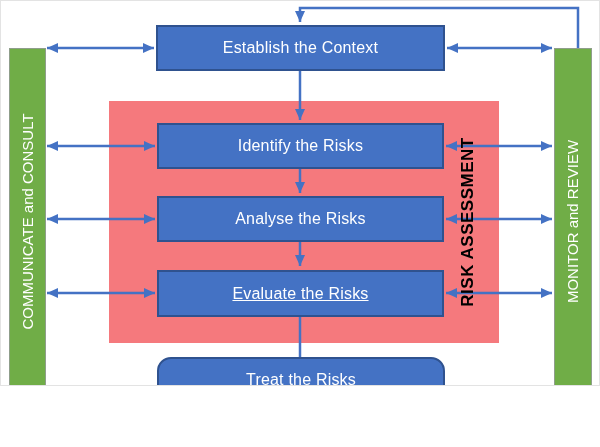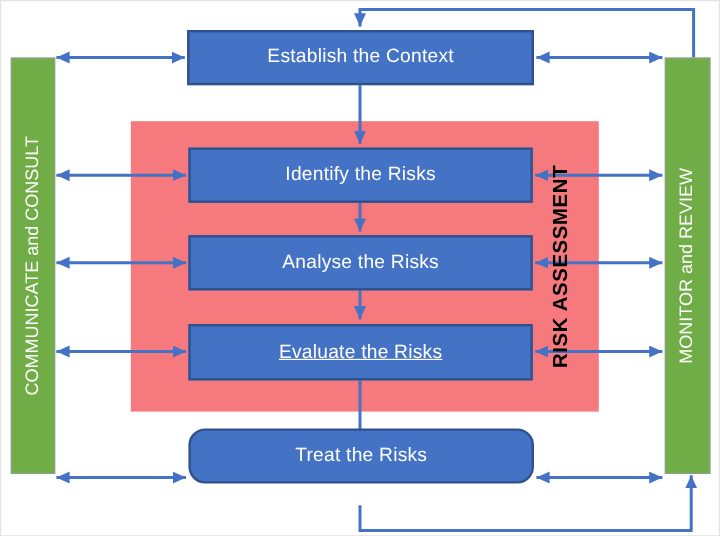--- a/index.html
+++ b/index.html
@@ -1,17 +1,17 @@
 <!DOCTYPE html>
 <html style="--process-box: #4472C4; --process-box-border: #2F528F; --sidebar: #70AD47; --sidebar-border: #8F9E8B; --assessment-bg: #F5797D; --arrow: #4472C4; --node-text: #FFFFFF; --assessment-text: #000000; --background: #FFFFFF;"><head>
 <meta charset="utf-8">
 <style>
   html,body { margin:0; padding:0; background:#fff; }
   #stage {
-    position:relative; width:600px; height:447px;
+    position:relative; width:600px; height:386px;
     background:var(--background,#ffffff);
     border:1px solid #e3e3e3; box-sizing:border-box;
     font-family:"Liberation Sans", sans-serif;
     overflow:hidden;
   }
   .node {
     position:absolute; z-index:3;
     display:flex; align-items:center; justify-content:center;
     background:var(--process-box,#4472C4);
     border:2px solid var(--process-box-border,#2F528F);

